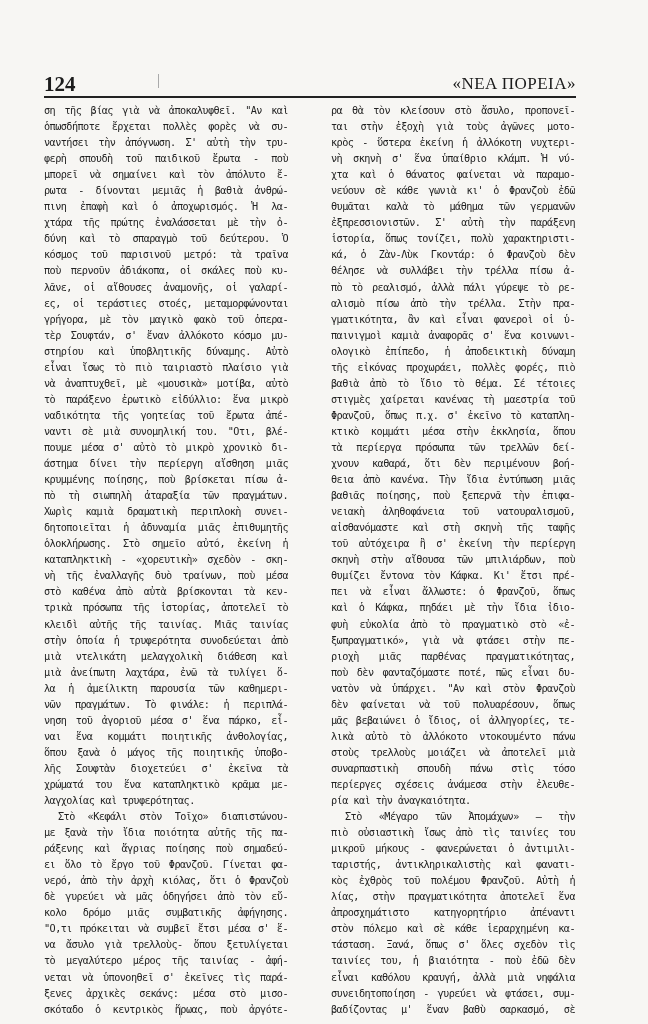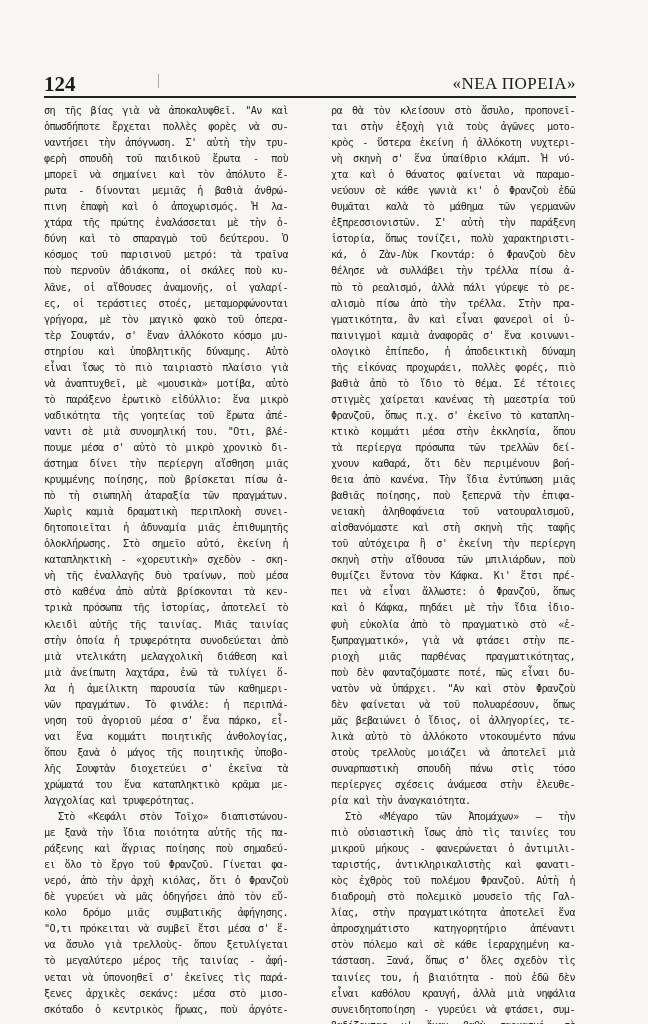--- a/index.html
+++ b/index.html
@@ -132,21 +132,20 @@
     <div class="line">λικὰ αὐτὸ τὸ ἀλλόκοτο ντοκουμέντο πάνω</div>
     <div class="line">στοὺς τρελλοὺς μοιάζει νὰ ἀποτελεῖ μιὰ</div>
     <div class="line">συναρπαστικὴ σπουδὴ πάνω στὶς τόσο</div>
     <div class="line">περίεργες σχέσεις ἀνάμεσα στὴν ἐλευθε-</div>
     <div class="line last">ρία καὶ τὴν ἀναγκαιότητα.</div>
     <div class="line indent">Στὸ «Μέγαρο τῶν Ἀπομάχων» — τὴν</div>
     <div class="line">πιὸ οὐσιαστικὴ ἴσως ἀπὸ τὶς ταινίες του</div>
     <div class="line">μικροῦ μήκους - φανερώνεται ὁ ἀντιμιλι-</div>
     <div class="line">ταριστής, ἀντικληρικαλιστὴς καὶ φανατι-</div>
     <div class="line">κὸς ἐχθρὸς τοῦ πολέμου Φρανζοῦ. Αὐτὴ ἡ</div>
-    <div class="line">διαδρομὴ στὸ πολεμικὸ μουσεῖο τῆς Γαλ-</div>
     <div class="line">λίας, στὴν πραγματικότητα ἀποτελεῖ ἕνα</div>
     <div class="line">ἀπροσχημάτιστο κατηγορητήριο ἀπέναντι</div>
     <div class="line">στὸν πόλεμο καὶ σὲ κάθε ἱεραρχημένη κα-</div>
     <div class="line">τάσταση. Ξανά, ὅπως σ' ὅλες σχεδὸν τὶς</div>
     <div class="line">ταινίες του, ἡ βιαιότητα - ποὺ ἐδῶ δὲν</div>
     <div class="line">εἶναι καθόλου κραυγή, ἀλλὰ μιὰ νηφάλια</div>
     <div class="line">συνειδητοποίηση - γυρεύει νὰ φτάσει, συμ-</div>
     <div class="line">βαδίζοντας μ' ἕναν βαθὺ σαρκασμό, σὲ</div>
   </div>
 

